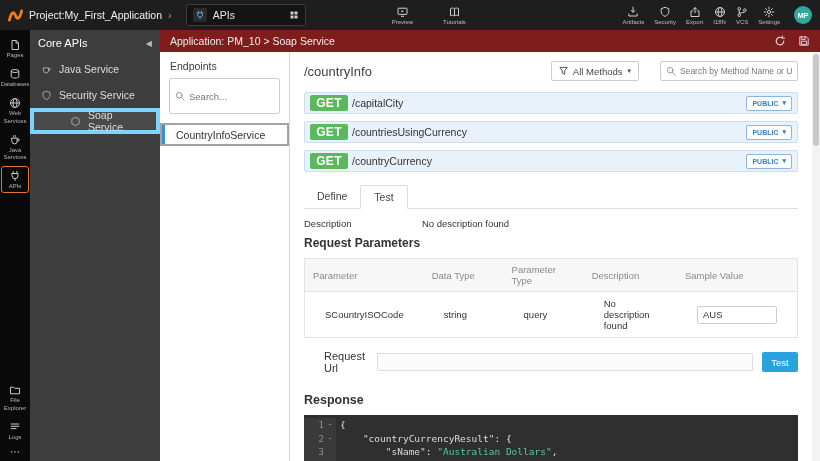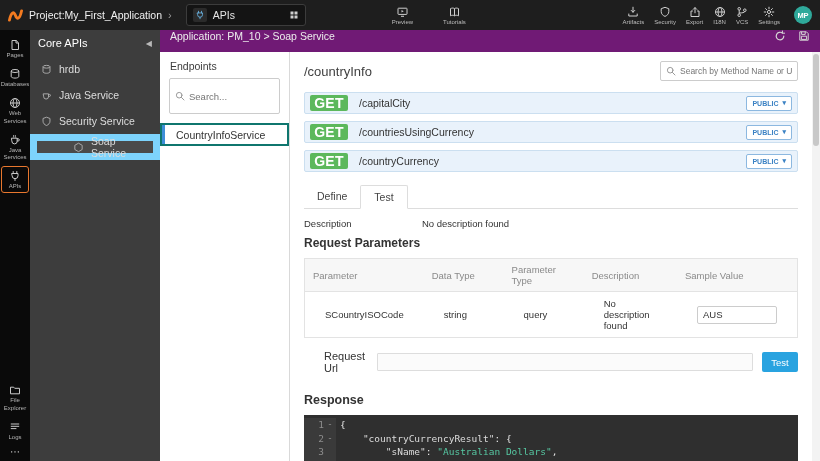--- a/index.html
+++ b/index.html
@@ -37,38 +37,38 @@
   .rail-more { color:#c9c9c9; font-size:10px; cursor:pointer; padding-bottom:1px; }
 
   
   .sidebar { position:absolute; top:30px; left:30px; width:130px; bottom:0; background:#3d3d3d; z-index:3; }
   .sidebar-header { height:26px; display:flex; align-items:center; justify-content:space-between;
     padding:0 8px; color:#fff; font-size:11px; }
   .collapse { color:#b9b9b9; font-size:8px; cursor:pointer; }
   .sidebar-item { height:26px; display:flex; align-items:center; gap:7px; padding:0 9px;
     color:#ddd; font-size:10.5px; cursor:pointer; border:2px solid transparent; }
   .sidebar-item .ic { color:#b0b0b0; display:flex; }
-  .sidebar-item.selected { border:7px solid #7dd3fc; background:#4a4a4a;padding-left:36px; }
+  .sidebar-item.selected { border:4px solid #7dd3fc; background:#4a4a4a;padding-left:36px; }
 
   
-  .app-header { position:absolute; top:30px; left:160px; right:0; height:22px; background:#701a75;
-    display:flex; align-items:flex-start; padding:0 10px; color:#ececec; font-size:10.5px; }
+  .app-header { position:absolute; top:30px; left:160px; right:0; height:22px; background:#7f1d1d;
+    display:flex; align-items:center; padding:0 10px; color:#ececec; font-size:10.5px; }
   .hdr-icons { margin-left:auto; display:flex; gap:12px; color:#d6d6d6; align-items:center; }
   .hdr-icons span { display:flex; cursor:pointer; }
 
   
   .endpoints { position:absolute; top:52px; left:160px; width:130px; bottom:0; background:#fff;
     border-right:1px solid #d9d9d9; }
   .endpoints-title { font-size:10.5px; color:#3c3c3c; padding:8px 10px 6px; }
   .search-sm { margin:0 9px; height:36px; border:1px solid #ccc; border-radius:2px; display:flex;
     align-items:center; padding:0 5px; gap:4px; color:#999; background:#fff; }
   .search-sm input { border:none; outline:none; width:100%; font-size:9.5px; color:#555; font-family:inherit; }
   .svc-item { margin-top:9px; height:23px; display:flex; align-items:center; font-size:10.5px;
     color:#333; padding-left:9px; cursor:pointer; position:relative; border:2px solid transparent; }
-  .svc-item.selected { border:2px solid #0f766e; }
+  .svc-item.selected { border:2px solid #a3a3a3; }
   .svc-item.selected::before { content:""; position:absolute; left:0; top:0; bottom:0; width:3px; background:#3e8ed9; }
   .svc-item.selected .svc-label { margin-left:5px; }
 
   
   .main { position:absolute; top:52px; left:290px; right:0; bottom:0; background:#fff;
     padding:9px 22px 0 14px; overflow:hidden; }
   .main-scrollbar { position:absolute; top:0; right:0; bottom:0; width:8px; background:#f3f3f3; }
   .main-scroll-thumb { position:absolute; top:2px; left:1px; width:6px; height:92px; background:#c8c8c8; border-radius:3px; }
 
   .main-header { display:flex; align-items:center; gap:21px; margin-bottom:11px; }
@@ -76,22 +76,22 @@
   .dropdown { height:20px; border:1px solid #ccc; border-radius:2px; display:flex; align-items:center;
     gap:5px; padding:0 7px; font-size:9.5px; color:#444; background:#fff; cursor:pointer; }
   .dropdown .caret, .public-btn .caret { font-size:7px; color:inherit; }
   .search-md { height:20px; width:138px; border:1px solid #ccc; border-radius:2px; display:flex;
     align-items:center; gap:4px; padding:0 5px; color:#999; background:#fff; }
   .search-md input { border:none; outline:none; width:100%; font-size:8.5px; color:#555; font-family:inherit; }
 
   .op-row { height:22px; background:#e9f2fb; border:1px solid #cbdff0; border-radius:2px;
     display:flex; align-items:center; padding:0 5px; margin-bottom:7px; cursor:pointer; }
   .get-chip { width:38px; height:16px; background:#5cb85c; border-radius:2px; color:#fff;
-    font-size:14px; font-weight:bold; display:flex; align-items:center; justify-content:center;
-    margin-right:11px; letter-spacing:.3px; }
+    font-size:12px; font-weight:bold; display:flex; align-items:center; justify-content:center;
+    margin-right:4px; letter-spacing:.3px; }
   .op-path { font-size:10.5px; color:#333; flex:1; }
   .public-btn { height:15px; background:#fff; border:1px solid #8cb8e0; border-radius:2px;
     color:#3b82c4; font-size:7px; font-weight:bold; display:flex; align-items:center; gap:4px;
     padding:0 5px; cursor:pointer; font-family:inherit; }
 
   .tabs { display:flex; border-bottom:1px solid #ddd; margin-top:13px; }
   .tab { padding:5px 13px; font-size:10.5px; color:#444; cursor:pointer; }
   .tab.active { border:1px solid #ddd; border-bottom:1px solid #fff; margin-bottom:-1px;
     border-radius:2px 2px 0 0; background:#fff; }
 
@@ -306,29 +306,20 @@
     <div class="rail-more">⋯</div>
   </nav>
 
   <aside class="sidebar">
     <div class="sidebar-header">
       <span>Core APIs</span>
       <span class="collapse">◀</span>
     </div>
     <div class="sidebar-item">
       <span class="ic">
-          <svg width="11" height="11" viewBox="0 0 12 12" fill="none" stroke="currentColor" stroke-width="1">
-            <ellipse cx="6" cy="3" rx="3.8" ry="1.5"></ellipse>
-            <path d="M2.2 3v5.5c0 .9 1.7 1.6 3.8 1.6s3.8-.7 3.8-1.6V3"></path>
-          </svg>
-        </span>
-      <span>hrdb</span>
-    </div>
-    <div class="sidebar-item">
-      <span class="ic">
           <svg width="11" height="11" viewBox="0 0 12 12" fill="none" stroke="currentColor" stroke-width="1" stroke-linecap="round">
             <path d="M2.8 4.2h5.4v3a2.7 2.7 0 0 1-5.4 0z"></path>
             <path d="M8.2 4.8h1a1.1 1.1 0 0 1 0 2.2h-1"></path>
           </svg>
         </span>
       <span>Java Service</span>
     </div>
     <div class="sidebar-item">
       <span class="ic">
           <svg width="11" height="11" viewBox="0 0 12 12" fill="none" stroke="currentColor" stroke-width="1" stroke-linejoin="round">
@@ -379,20 +370,29 @@
     </div>
     <div class="svc-item selected">
       <span class="svc-label">CountryInfoService</span>
     </div>
   </aside>
 
   <main class="main">
 
     <div class="main-header">
       <span class="main-title">/countryInfo</span>
+      <div class="dropdown">
+        <span>
+            <svg width="9" height="10" viewBox="0 0 10 10" fill="none" stroke="currentColor" stroke-width="1" stroke-linejoin="round">
+              <path d="M1 1h8L6.4 4.6V8.6L3.6 7.2V4.6z"></path>
+            </svg>
+          </span>
+        <span>All Methods</span>
+        <span class="caret">▾</span>
+      </div>
       <div class="search-md">
         <span>
             <svg width="10" height="10" viewBox="0 0 10 10" fill="none" stroke="currentColor" stroke-width="1" stroke-linecap="round">
               <circle cx="4.2" cy="4.2" r="2.8"></circle>
               <path d="M6.4 6.4L9 9"></path>
             </svg>
           </span>
         <input placeholder="Search by Method Name or URL..." style="">
       </div>
     </div>

